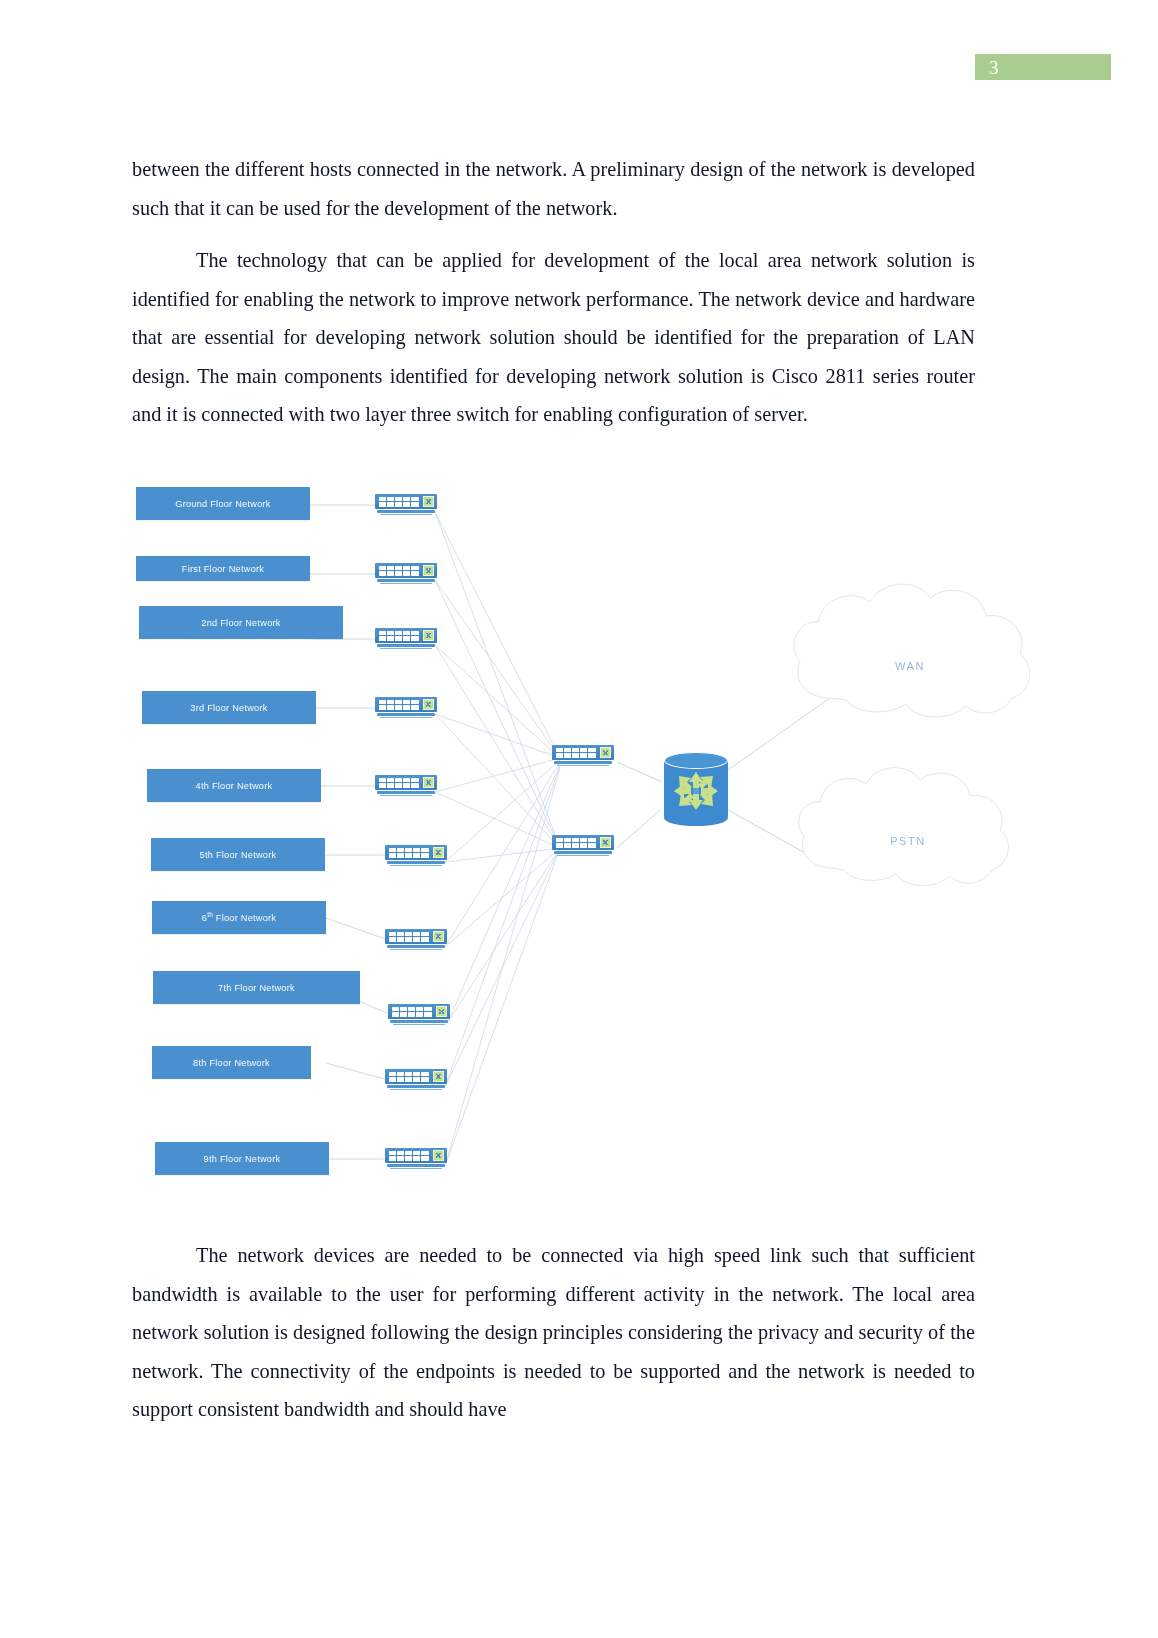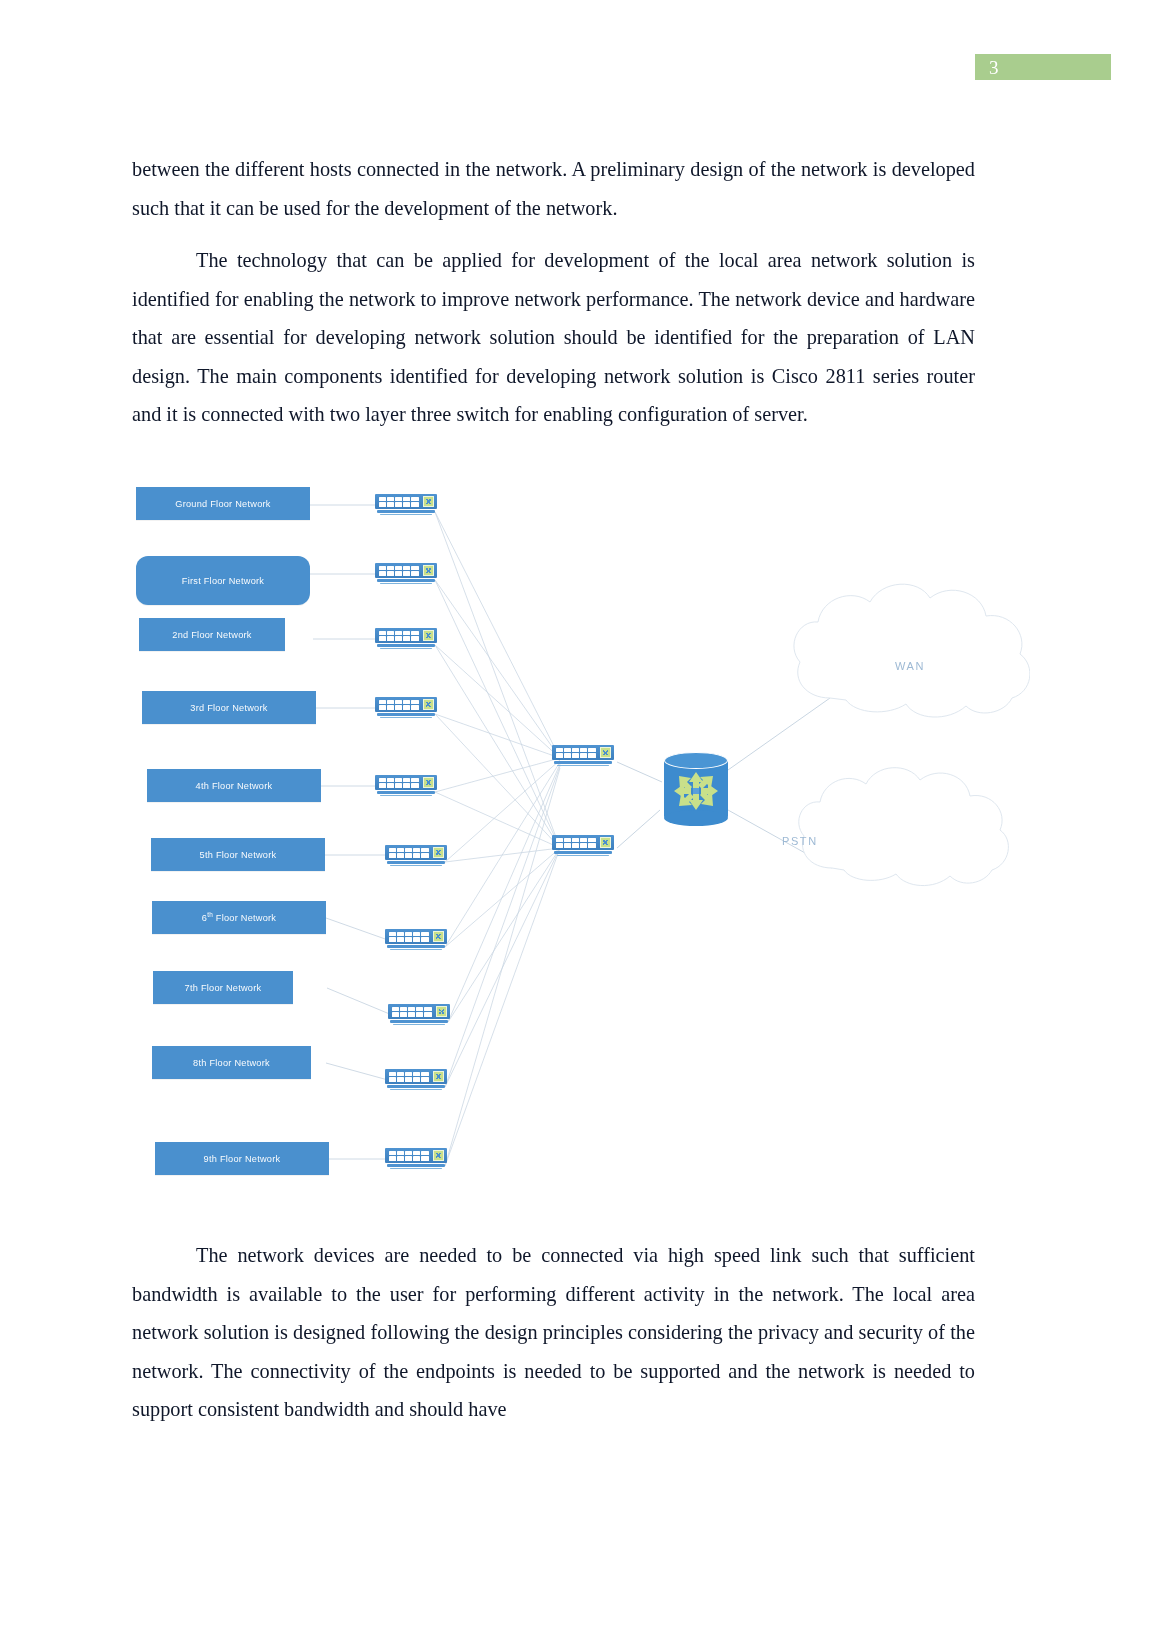--- a/index.html
+++ b/index.html
@@ -140,39 +140,39 @@
       <path d="M702 398 C680 398 668 382 674 366 C662 352 672 330 690 332
            C694 310 720 302 736 314 C746 294 778 292 790 310
            C808 296 836 304 840 326 C862 322 878 342 870 360
            C884 370 880 394 862 400 C854 414 832 418 820 406
            C804 420 776 418 766 404 C750 414 722 412 714 400 Z" fill="#ffffff" stroke="#dfe7ef" stroke-width="1"></path>
     </svg>
 
     <div class="floorbox" style="left:6px;top:17px;width:174px;height:33px;">
       <span class="fb-label">Ground Floor Network</span>
     </div>
-    <div class="floorbox" style="left:6px;top:86px;width:174px;height:49px;border-radius:12px;">
+    <div class="floorbox" style="left:6px;top:86px;width:174px;height:25px;">
       <span class="fb-label">First Floor Network</span>
     </div>
-    <div class="floorbox" style="left:9px;top:148px;width:146px;height:33px;">
+    <div class="floorbox" style="left:9px;top:136px;width:204px;height:33px;">
       <span class="fb-label">2nd Floor Network</span>
     </div>
     <div class="floorbox" style="left:12px;top:221px;width:174px;height:33px;">
       <span class="fb-label">3rd Floor Network</span>
     </div>
     <div class="floorbox" style="left:17px;top:299px;width:174px;height:33px;">
       <span class="fb-label">4th Floor Network</span>
     </div>
     <div class="floorbox" style="left:21px;top:368px;width:174px;height:33px;">
       <span class="fb-label">5th Floor Network</span>
     </div>
     <div class="floorbox" style="left:22px;top:431px;width:174px;height:33px;">
       <span class="fb-label"><span>6</span><sup>th</sup><span> Floor Network</span></span>
     </div>
-    <div class="floorbox" style="left:23px;top:501px;width:140px;height:33px;">
+    <div class="floorbox" style="left:23px;top:501px;width:207px;height:33px;">
       <span class="fb-label">7th Floor Network</span>
     </div>
     <div class="floorbox" style="left:22px;top:576px;width:159px;height:33px;">
       <span class="fb-label">8th Floor Network</span>
     </div>
     <div class="floorbox" style="left:25px;top:672px;width:174px;height:33px;">
       <span class="fb-label">9th Floor Network</span>
     </div>
 
     <div class="switch" style="left:245px;top:24px;">
@@ -406,16 +406,16 @@
           <path d="M7 6 L19 8 L15 12 L20 17 L16 21 L11 16 L8 19 Z"></path>
           <path d="M41 36 L29 34 L33 30 L28 25 L32 21 L37 26 L40 23 Z"></path>
           <path d="M41 6 L39 18 L35 14 L30 19 L26 15 L31 10 L28 7 Z"></path>
           <path d="M7 36 L9 24 L13 28 L18 23 L22 27 L17 32 L20 35 Z"></path>
         </g>
         <rect x="21" y="18" width="6" height="6" fill="#5aa0dc"></rect>
       </svg>
     </div>
 
     <div class="cloud-label" style="left:690px;top:190px;width:180px;text-align:center;">WAN</div>
-    <div class="cloud-label" style="left:652px;top:365px;width:176px;text-align:left;">PSTN</div>
+    <div class="cloud-label" style="left:690px;top:365px;width:176px;text-align:center;">PSTN</div>
 
   </div>
 </div>
 
 </body></html>

